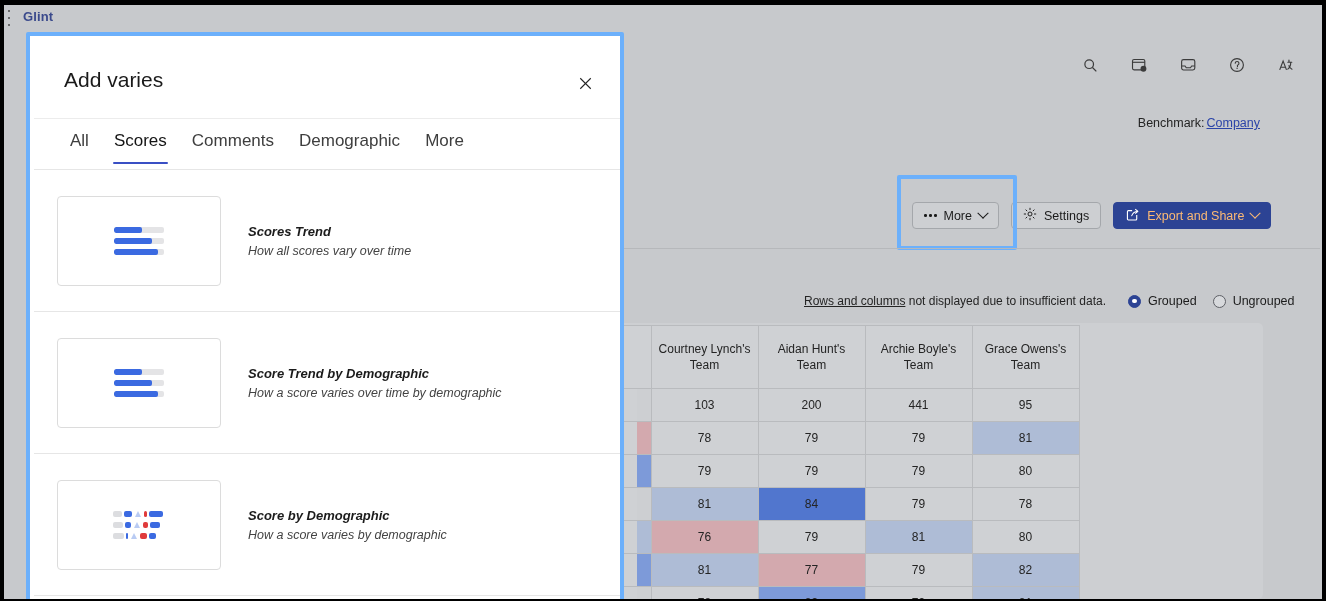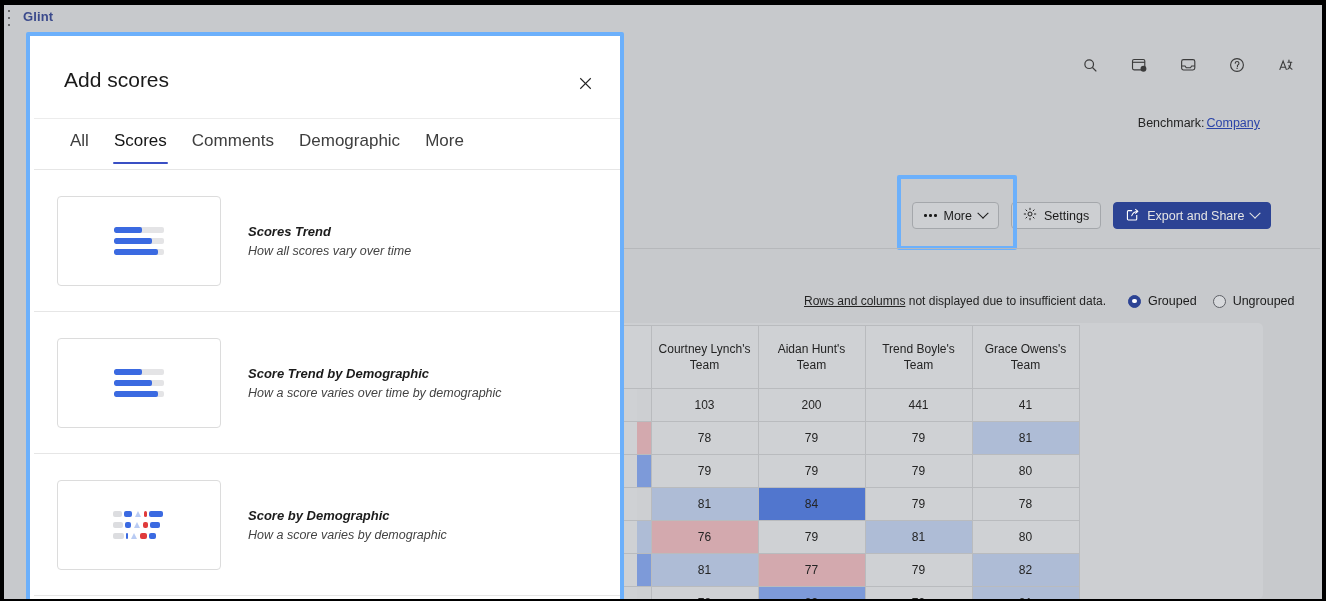--- a/index.html
+++ b/index.html
@@ -111,21 +111,21 @@
     box-sizing: border-box;
   }
   .btn-secondary {
     background: #cdcfd2;
     border: 1px solid #a4a7ab;
     color: #1b1b1b;
   }
   .btn-primary {
     background: #2c4394;
     border: 1px solid #2c4394;
-    color: #e5e5e5;
+    color: #fdba74;
   }
   .dots-ico {
     display: inline-flex; gap: 2.5px; align-items: center;
   }
   .dots-ico i {
     width: 2.5px; height: 2.5px; border-radius: 50%; background: #1b1b1b;
     display: block;
   }
   .chev {
     display: inline-block;
@@ -492,32 +492,32 @@
           <col class="c-team">
           <col class="c-team">
           <col class="c-team">
       </colgroup>
       <thead>
         <tr>
           <th class="stub-cell"></th>
           <th class="stub-cell"></th>
           <th>Courtney Lynch's Team</th>
           <th>Aidan Hunt's Team</th>
-          <th>Trend Boyle's Team</th>
+          <th>Archie Boyle's Team</th>
           <th>Grace Owens's Team</th>
         </tr>
       </thead>
       <tbody id="heatmap-body">
           <tr>
             <td class="stub-cell"></td>
             <td class="stub-cell" style="background: transparent;"></td>
             <td class="h-neutral">103</td>
             <td class="h-neutral">200</td>
             <td class="h-neutral">441</td>
-            <td class="h-neutral">41</td>
+            <td class="h-neutral">95</td>
           </tr>
           <tr>
             <td class="stub-cell"></td>
             <td class="stub-cell" style="background: rgb(211, 169, 174);"></td>
             <td class="h-neutral">78</td>
             <td class="h-neutral">79</td>
             <td class="h-neutral">79</td>
             <td class="h-blue1">81</td>
           </tr>
           <tr>
@@ -560,21 +560,21 @@
             <td class="h-neutral">79</td>
             <td class="h-blue1">81</td>
           </tr>
         </tbody>
     </table>
 
     <div id="modal-ring">
       <div id="modal">
 
         <div id="modal-header">
-          <div id="modal-title">Add scores</div>
+          <div id="modal-title">Add varies</div>
           <div id="modal-close">
             <svg width="15" height="15" viewBox="0 0 16 16" stroke="currentColor" stroke-width="1.15" fill="none">
               <line x1="2.4" y1="2.4" x2="13.6" y2="13.6"></line>
               <line x1="13.6" y1="2.4" x2="2.4" y2="13.6"></line>
             </svg>
           </div>
         </div>
 
         <div id="modal-tabs">
             <div class="tab"><span>All</span></div>

